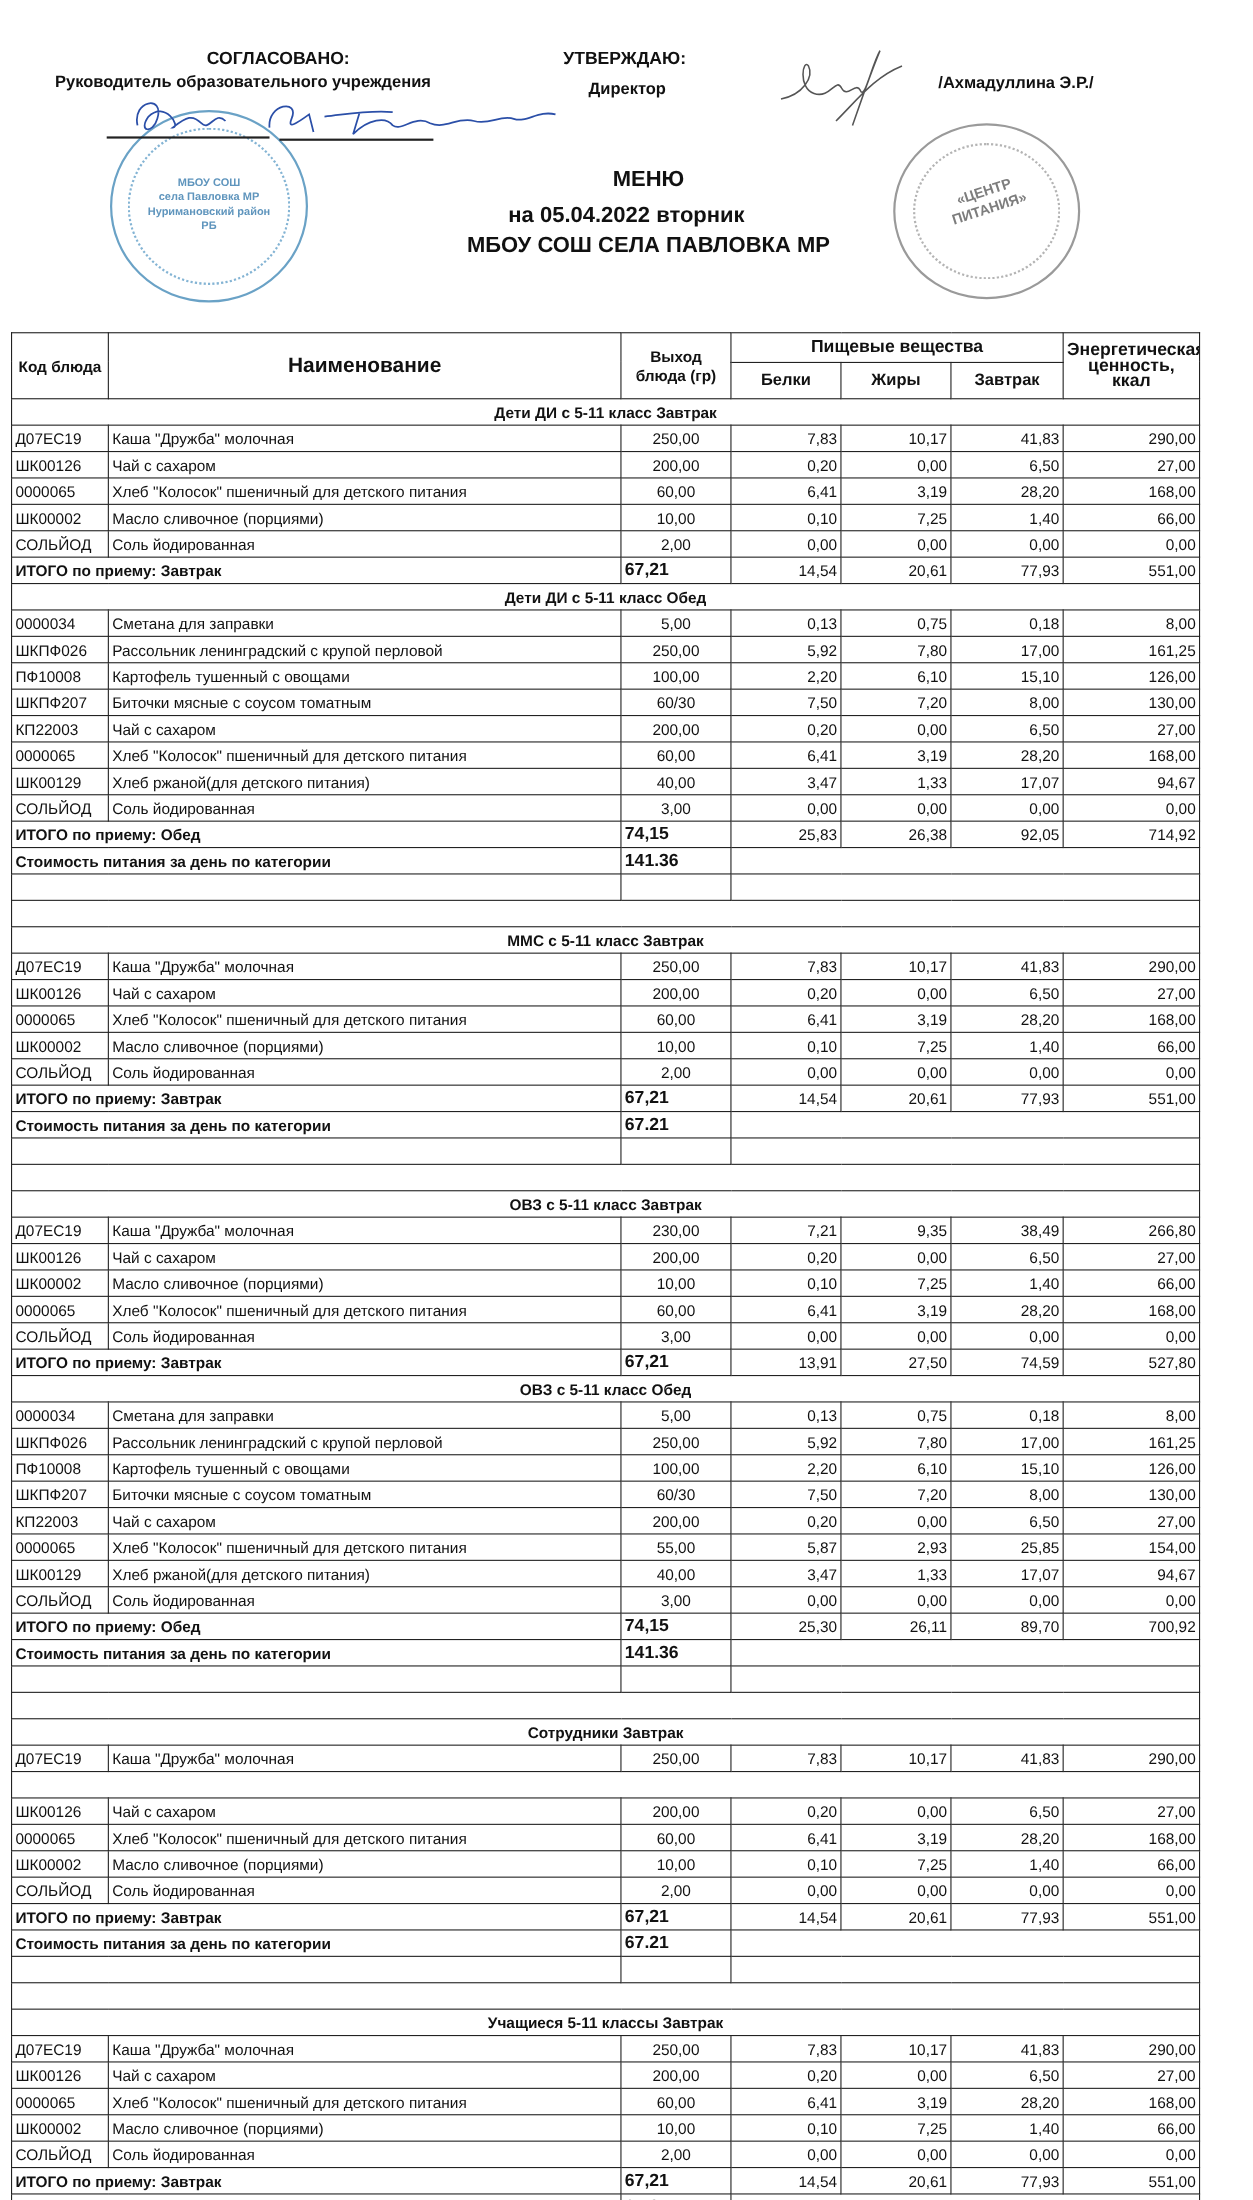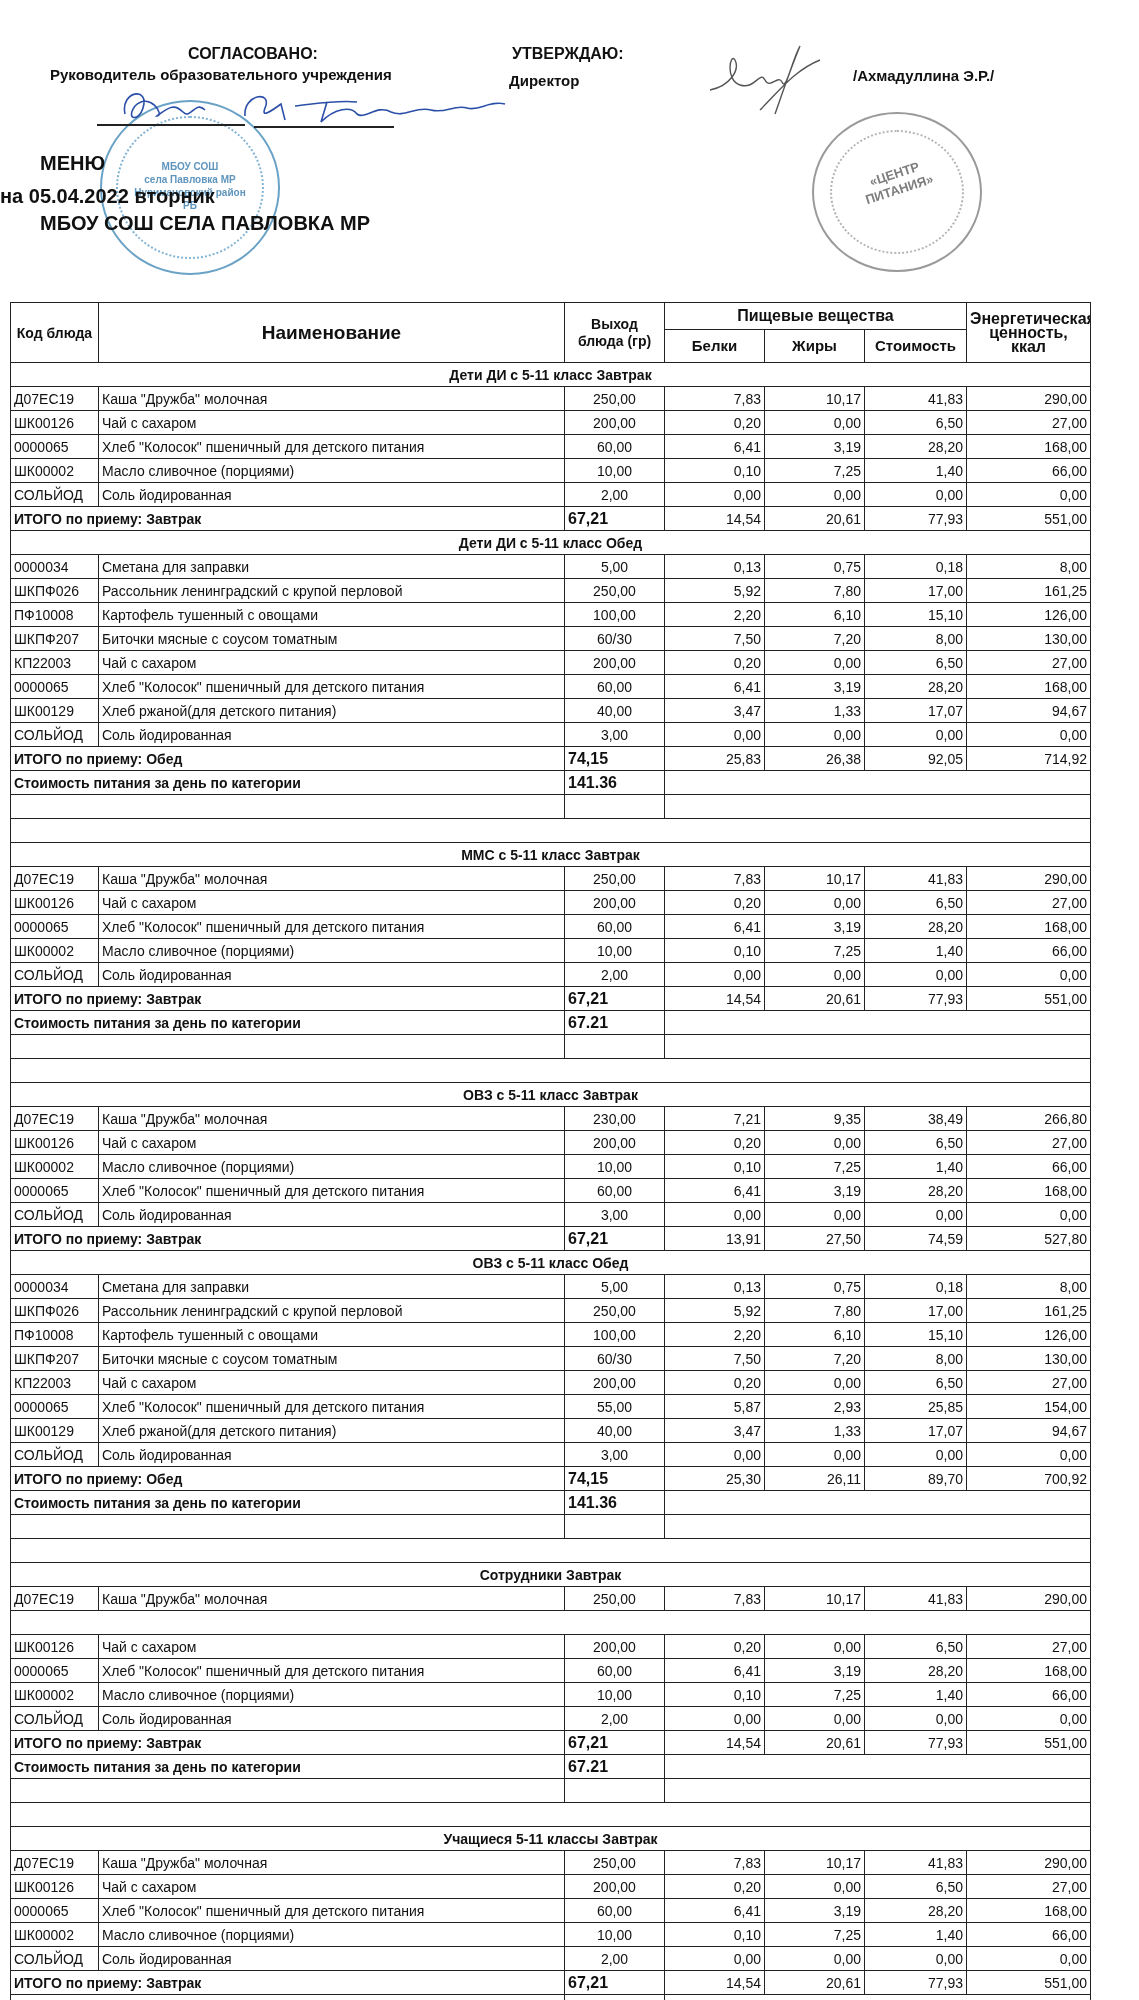--- a/index.html
+++ b/index.html
@@ -3,23 +3,23 @@
 <meta charset="utf-8">
 <style>
   * { box-sizing: border-box; margin: 0; padding: 0; }
   html, body { width: 1139px; height: 2000px; background: #ffffff; overflow: hidden; }
   body { font-family: "Liberation Sans", "DejaVu Sans", sans-serif; color: #111; position: relative; }
 
   .header { position: absolute; left: 0; top: 0; width: 1139px; height: 300px; }
   .h-agreed { position: absolute; left: 188px; top: 45px; font-weight: bold; font-size: 16px; }
   .h-agreed-role { position: absolute; left: 50px; top: 66px; font-weight: bold; font-size: 15px; }
   .h-approve { position: absolute; left: 512px; top: 45px; font-weight: bold; font-size: 16px; }
-  .h-director { position: absolute; left: 509px; top: 72px; font-weight: bold; font-size: 15px; }
+  .h-director { position: absolute; left: 535px; top: 72px; font-weight: bold; font-size: 15px; }
   .h-director-name { position: absolute; left: 853px; top: 67px; font-weight: bold; font-size: 15px; }
-  .h-title { position: absolute; left: 0; width: 1139px; text-align: left; font-weight: bold; }
+  .h-title { position: absolute; left: 0; width: 1139px; text-align: center; font-weight: bold; }
   .h-menu { top: 152px; font-size: 20px; padding-left: 40px; }
   .h-date { top: 185px; font-size: 20px; }
   .h-school { top: 212px; font-size: 20px; padding-left: 40px; }
 
   .sign-line { position: absolute; height: 2px; background: #222; }
   .sign-scribble { position: absolute; }
   .stamp { position: absolute; border-radius: 50%; }
   .stamp-left { left: 100px; top: 100px; width: 180px; height: 175px; border: 2px solid #6aa2c6; font-weight: bold; }
   .stamp-left::before { content: ""; position: absolute; left: 14px; top: 14px; right: 14px; bottom: 14px; border-radius: 50%; border: 2px dotted #84b4d4; }
   .stamp-left-text { position: absolute; left: 0; width: 100%; top: 58px; text-align: center; color: #5f95bd; font-size: 10px; line-height: 13px; }
@@ -105,21 +105,21 @@
       <tr>
         <th rowspan="2" style="height:60px">Код блюда</th>
         <th rowspan="2" class="big">Наименование</th>
         <th rowspan="2" style="white-space:normal;line-height:17px">Выход блюда (гр)</th>
         <th colspan="3" style="font-size:16px">Пищевые вещества</th>
         <th rowspan="2" class="small" style="white-space:normal">Энергетическая ценность, ккал</th>
       </tr>
       <tr>
         <th style="height:30px;font-size:15px">Белки</th>
         <th style="font-size:15px">Жиры</th>
-        <th style="font-size:15px">Стоимость</th>
+        <th style="font-size:15px">Завтрак</th>
       </tr>
     </thead>
     <tbody id="menu-body">
         <tr class="sec-title">
           <td colspan="7">Дети ДИ с 5-11 класс Завтрак</td>
         </tr>
         <tr>
           <td>Д07ЕС19</td>
           <td>Каша "Дружба" молочная</td>
           <td class="ctr">250,00</td>

